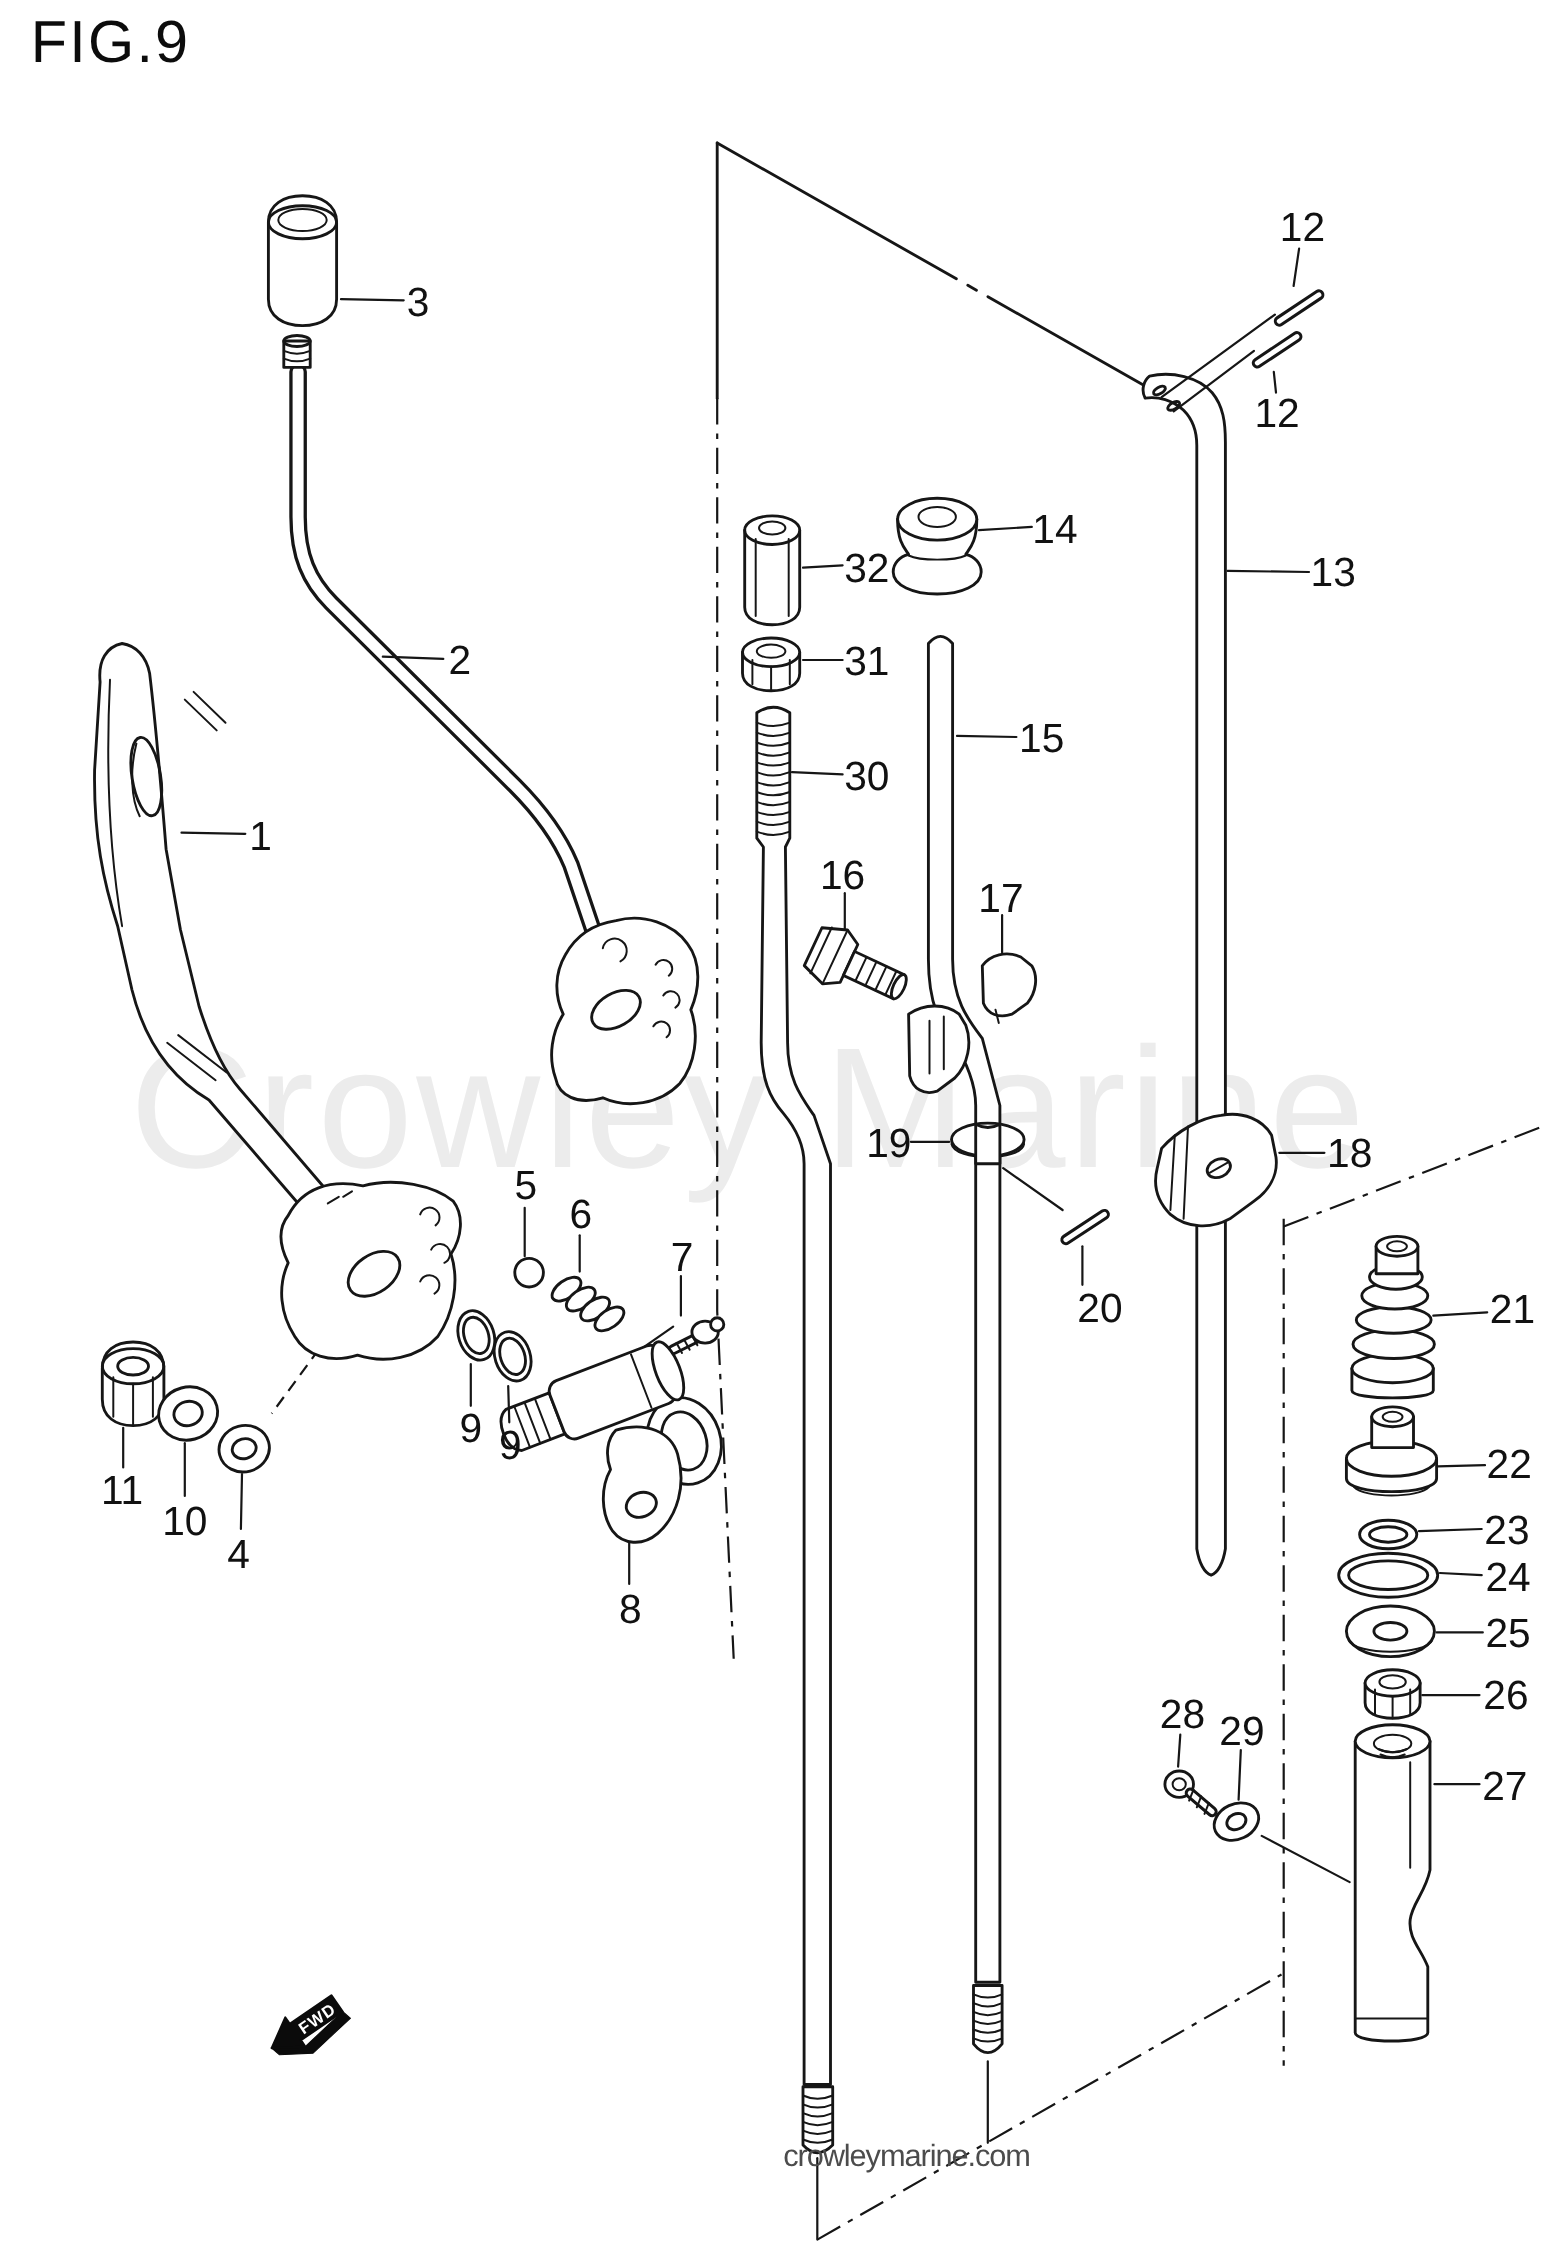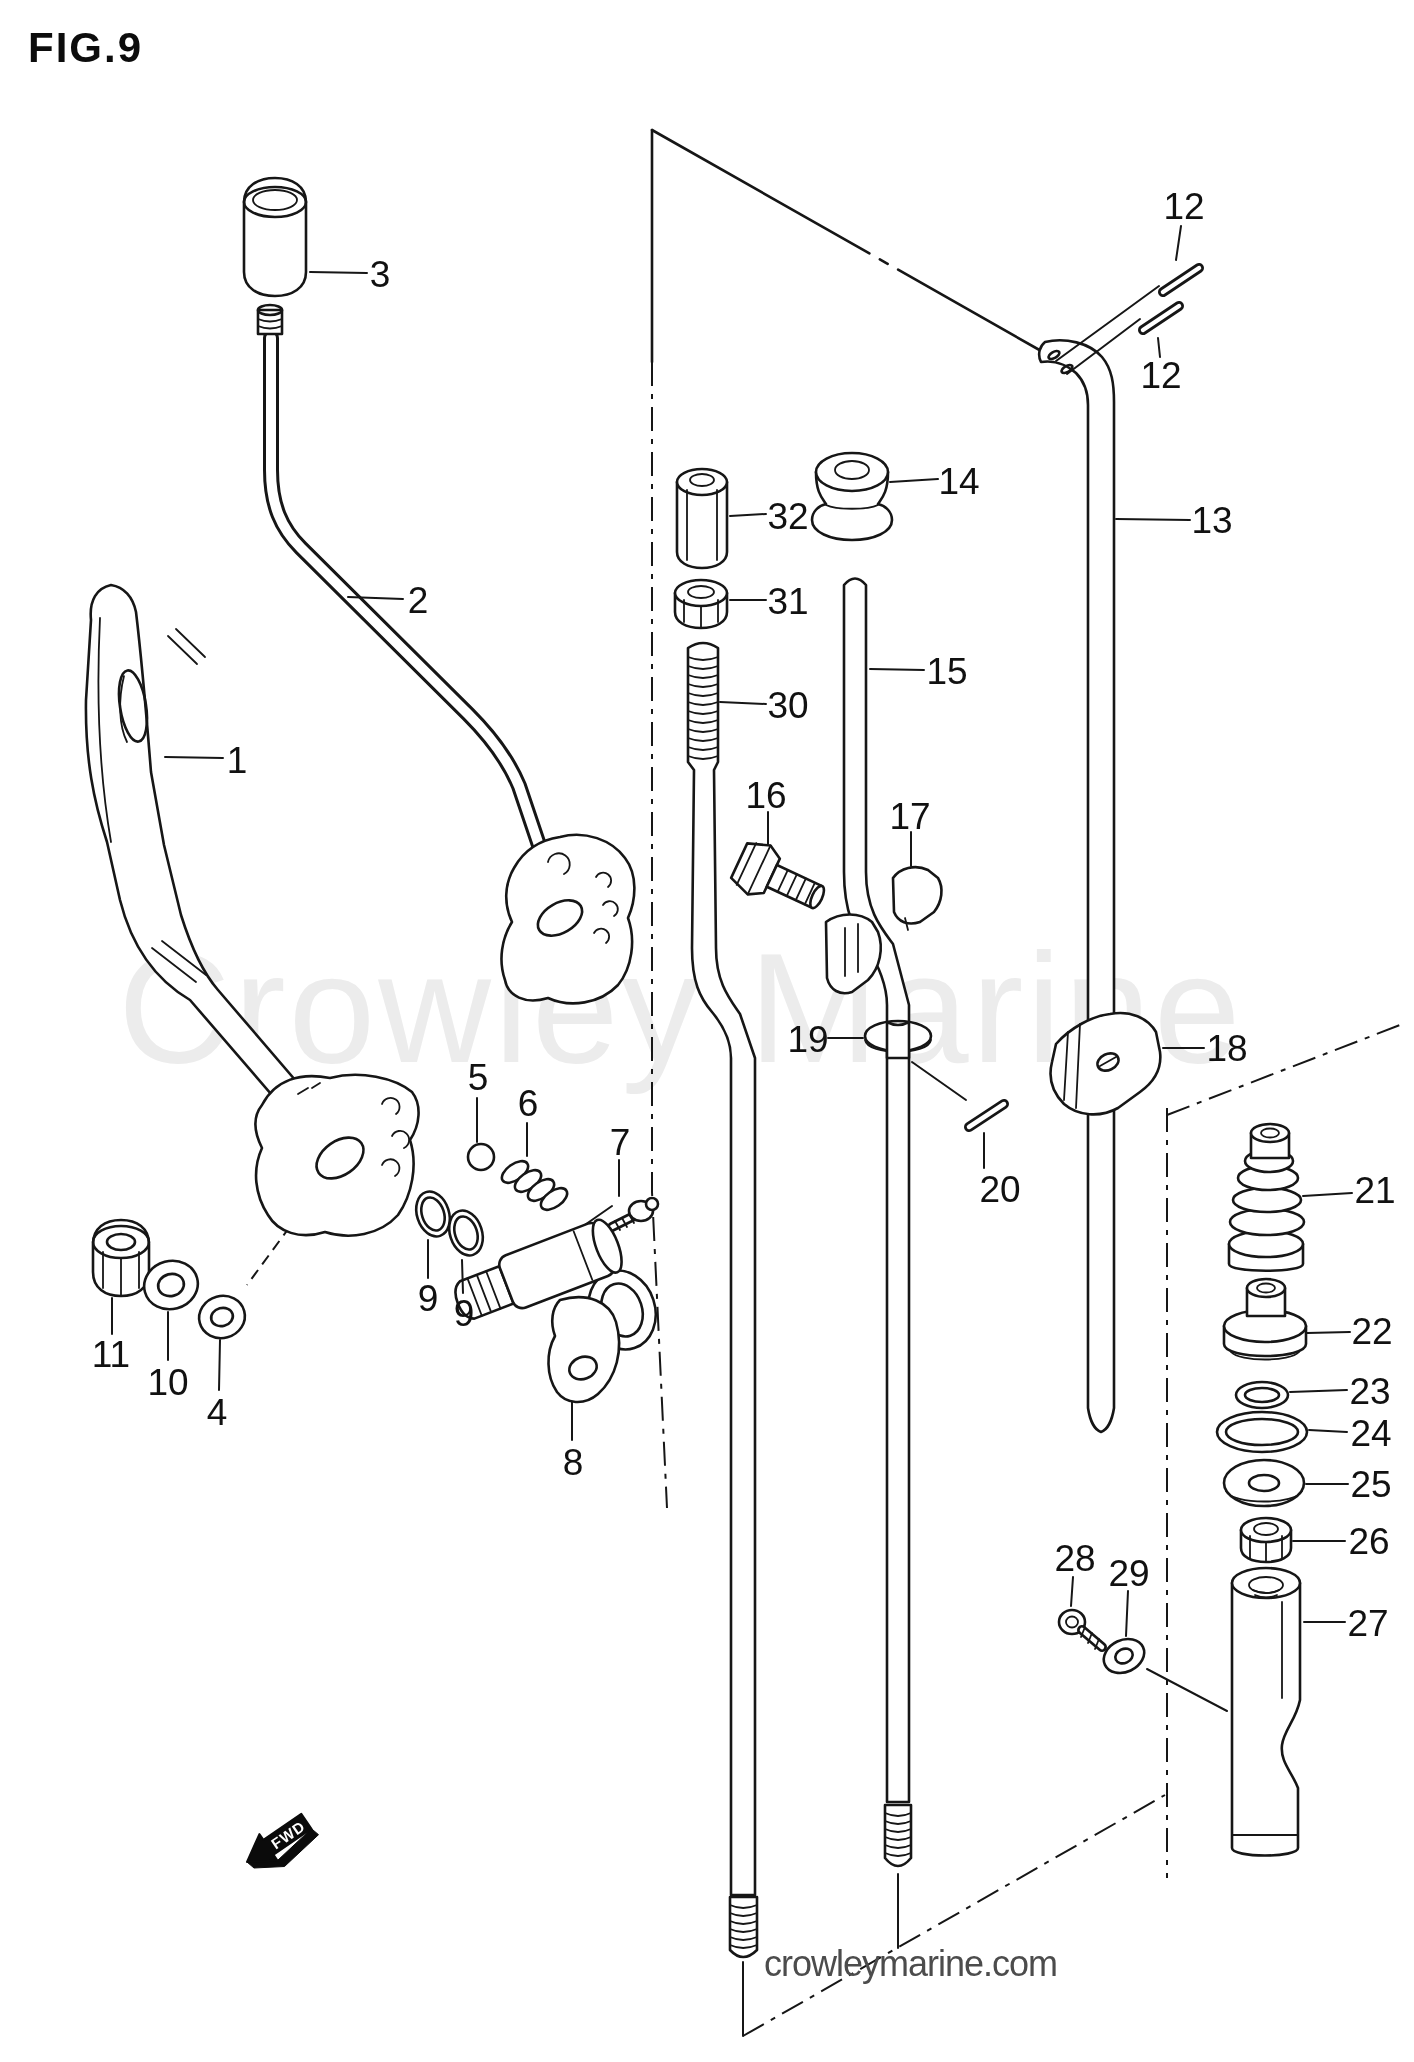--- a/index.html
+++ b/index.html
@@ -1,22 +1,22 @@
 <!DOCTYPE html>
 <html><head>
 <meta charset="utf-8">
 <style>
   html,body{margin:0;padding:0;background:#fff;}
   .page{position:relative;width:1414px;height:2062px;background:#fff;overflow:hidden;
         font-family:"Liberation Sans",sans-serif;}
-  .fig-title{position:absolute;left:28px;top:24px;font-size:42px;font-weight:700;
+  .fig-title{position:absolute;left:28px;top:7px;font-size:54px;font-weight:400;
              letter-spacing:2px;color:#0c0c0c;z-index:3;}
   .wm-center{position:absolute;left:118px;top:930px;font-size:156px;font-weight:400;
              letter-spacing:3px;color:#ececec;white-space:nowrap;z-index:0;line-height:1;}
-  .wm-footer{position:absolute;left:764px;top:1946px;font-size:36px;font-weight:400;
+  .wm-footer{position:absolute;left:712px;top:1946px;font-size:28px;font-weight:400;
              letter-spacing:-1px;color:#4c4c4c;white-space:nowrap;z-index:3;line-height:1;}
   svg.diagram{position:absolute;left:0;top:0;z-index:1;}
   .ln{stroke:#161616;stroke-width:2.6;fill:none;stroke-linecap:round;stroke-linejoin:round;}
   .lnw{stroke:#161616;stroke-width:2.6;fill:#fff;stroke-linejoin:round;}
   .thin{stroke:#161616;stroke-width:1.8;fill:none;stroke-linecap:round;}
   .leader{stroke:#161616;stroke-width:2;fill:none;stroke-linecap:round;}
   .dashdot{stroke:#161616;stroke-width:2;fill:none;stroke-dasharray:24 8 5 8;}
   .dash{stroke:#161616;stroke-width:2;fill:none;stroke-dasharray:11 7;}
   .rodB{stroke:#161616;stroke-width:16;fill:none;stroke-linecap:round;stroke-linejoin:round;}
   .rodW{stroke:#ffffff;stroke-width:10;fill:none;stroke-linecap:round;stroke-linejoin:round;}

